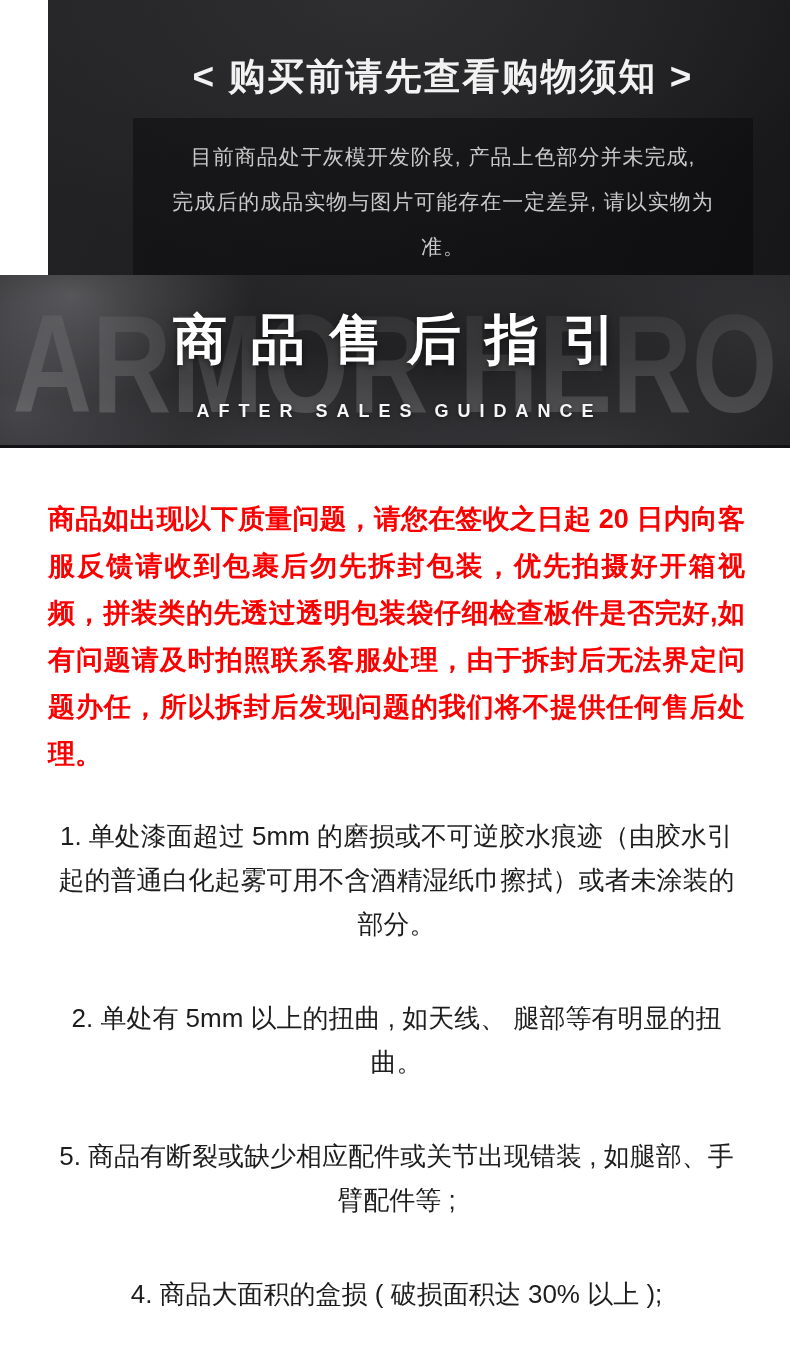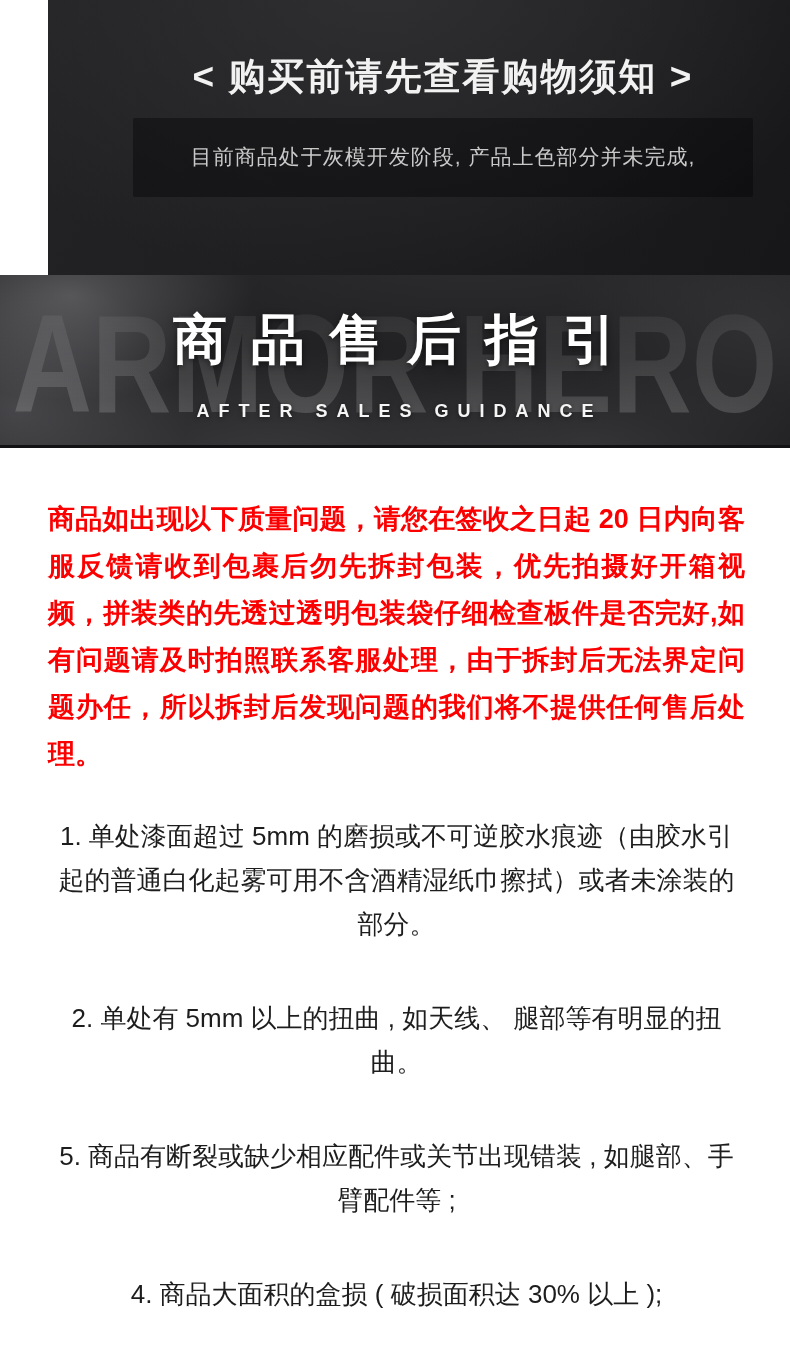--- a/index.html
+++ b/index.html
@@ -128,20 +128,21 @@
 </style>
 </head>
 <body>
 
 <div class="page">
 
   <section class="header">
     <h1 class="header-title">&lt; 购买前请先查看购物须知 &gt;</h1>
     <div class="notice-box">
       <p class="notice-line">目前商品处于灰模开发阶段, 产品上色部分并未完成,</p>
+      <p class="notice-line">完成后的成品实物与图片可能存在一定差异, 请以实物为准。</p>
     </div>
   </section>
 
   <section class="banner">
     <div class="banner-watermark">ARMOR HERO</div>
     <div class="banner-inner">
       <h2 class="banner-title">商品售后指引</h2>
       <div class="banner-subtitle">AFTER SALES GUIDANCE</div>
     </div>
   </section>

